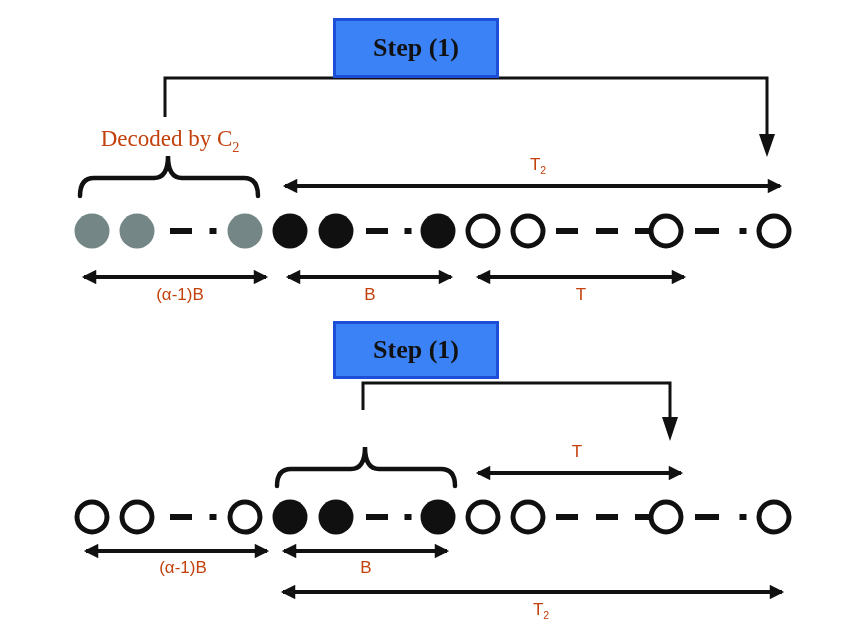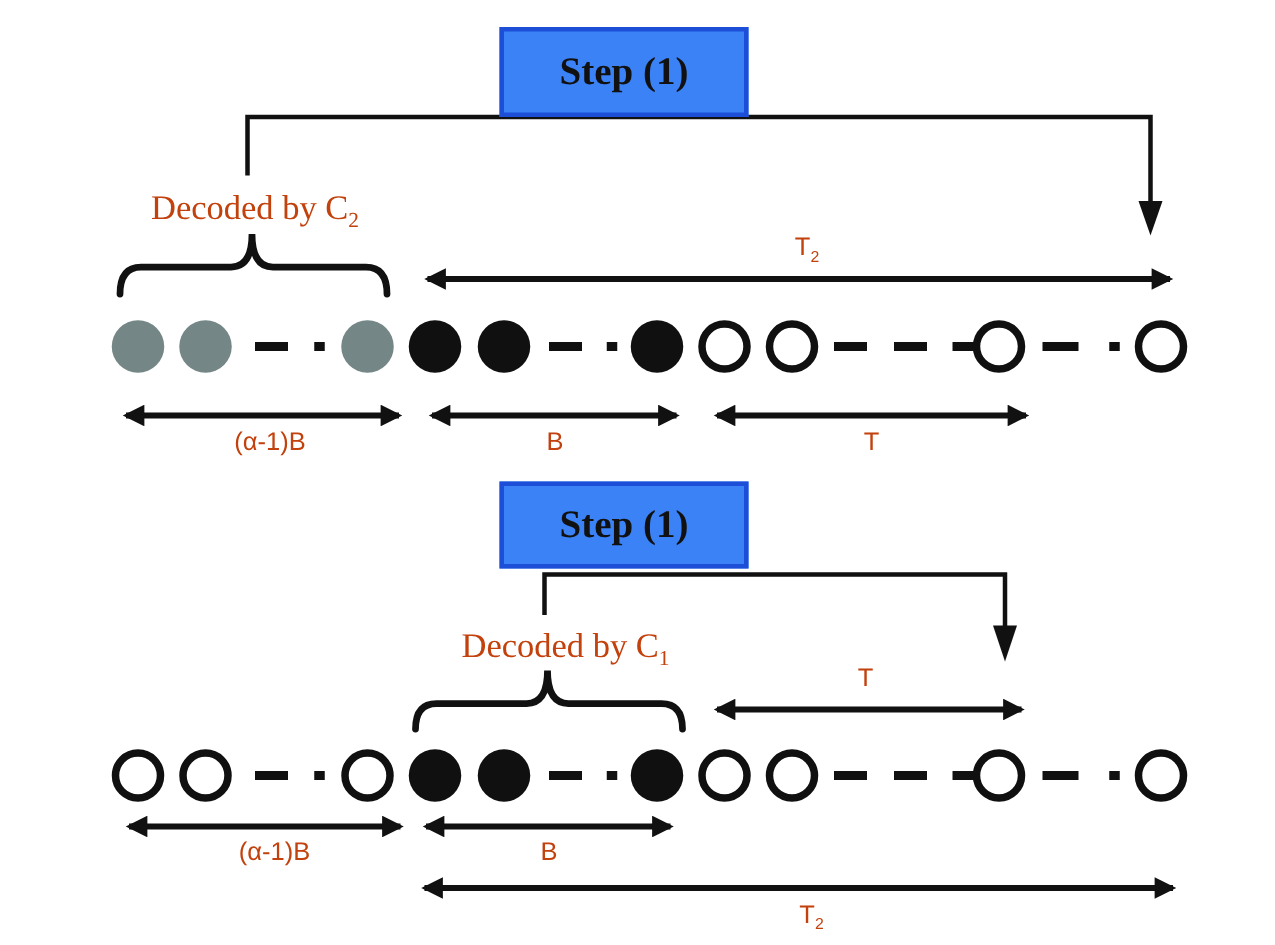--- a/index.html
+++ b/index.html
@@ -123,23 +123,20 @@
   </div>
 
   <div class="lbl sans" style="left:180px;top:286px;">(α-1)B</div>
   <div class="lbl sans" style="left:370px;top:286px;">B</div>
   <div class="lbl sans" style="left:581px;top:286px;">T</div>
 
   <div class="step-box" style="left:333px;top:321px;">
     <span>Step (1)</span>
   </div>
 
-  <div class="lbl serif" style="left:377px;top:418px;">
-    <span>Decoded by C</span><sub>1</sub>
-  </div>
 
   <div class="lbl sans" style="left:577px;top:443px;">T</div>
 
   <div class="lbl sans" style="left:183px;top:559px;">(α-1)B</div>
   <div class="lbl sans" style="left:366px;top:559px;">B</div>
 
   <div class="lbl sans" style="left:541px;top:601px;">
     <span>T</span><sub>2</sub>
   </div>
 

